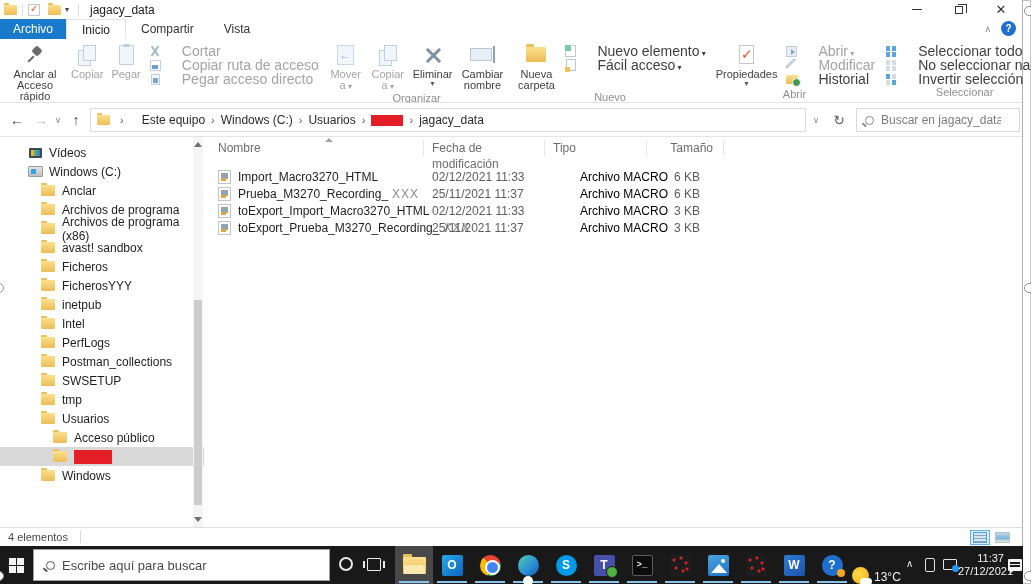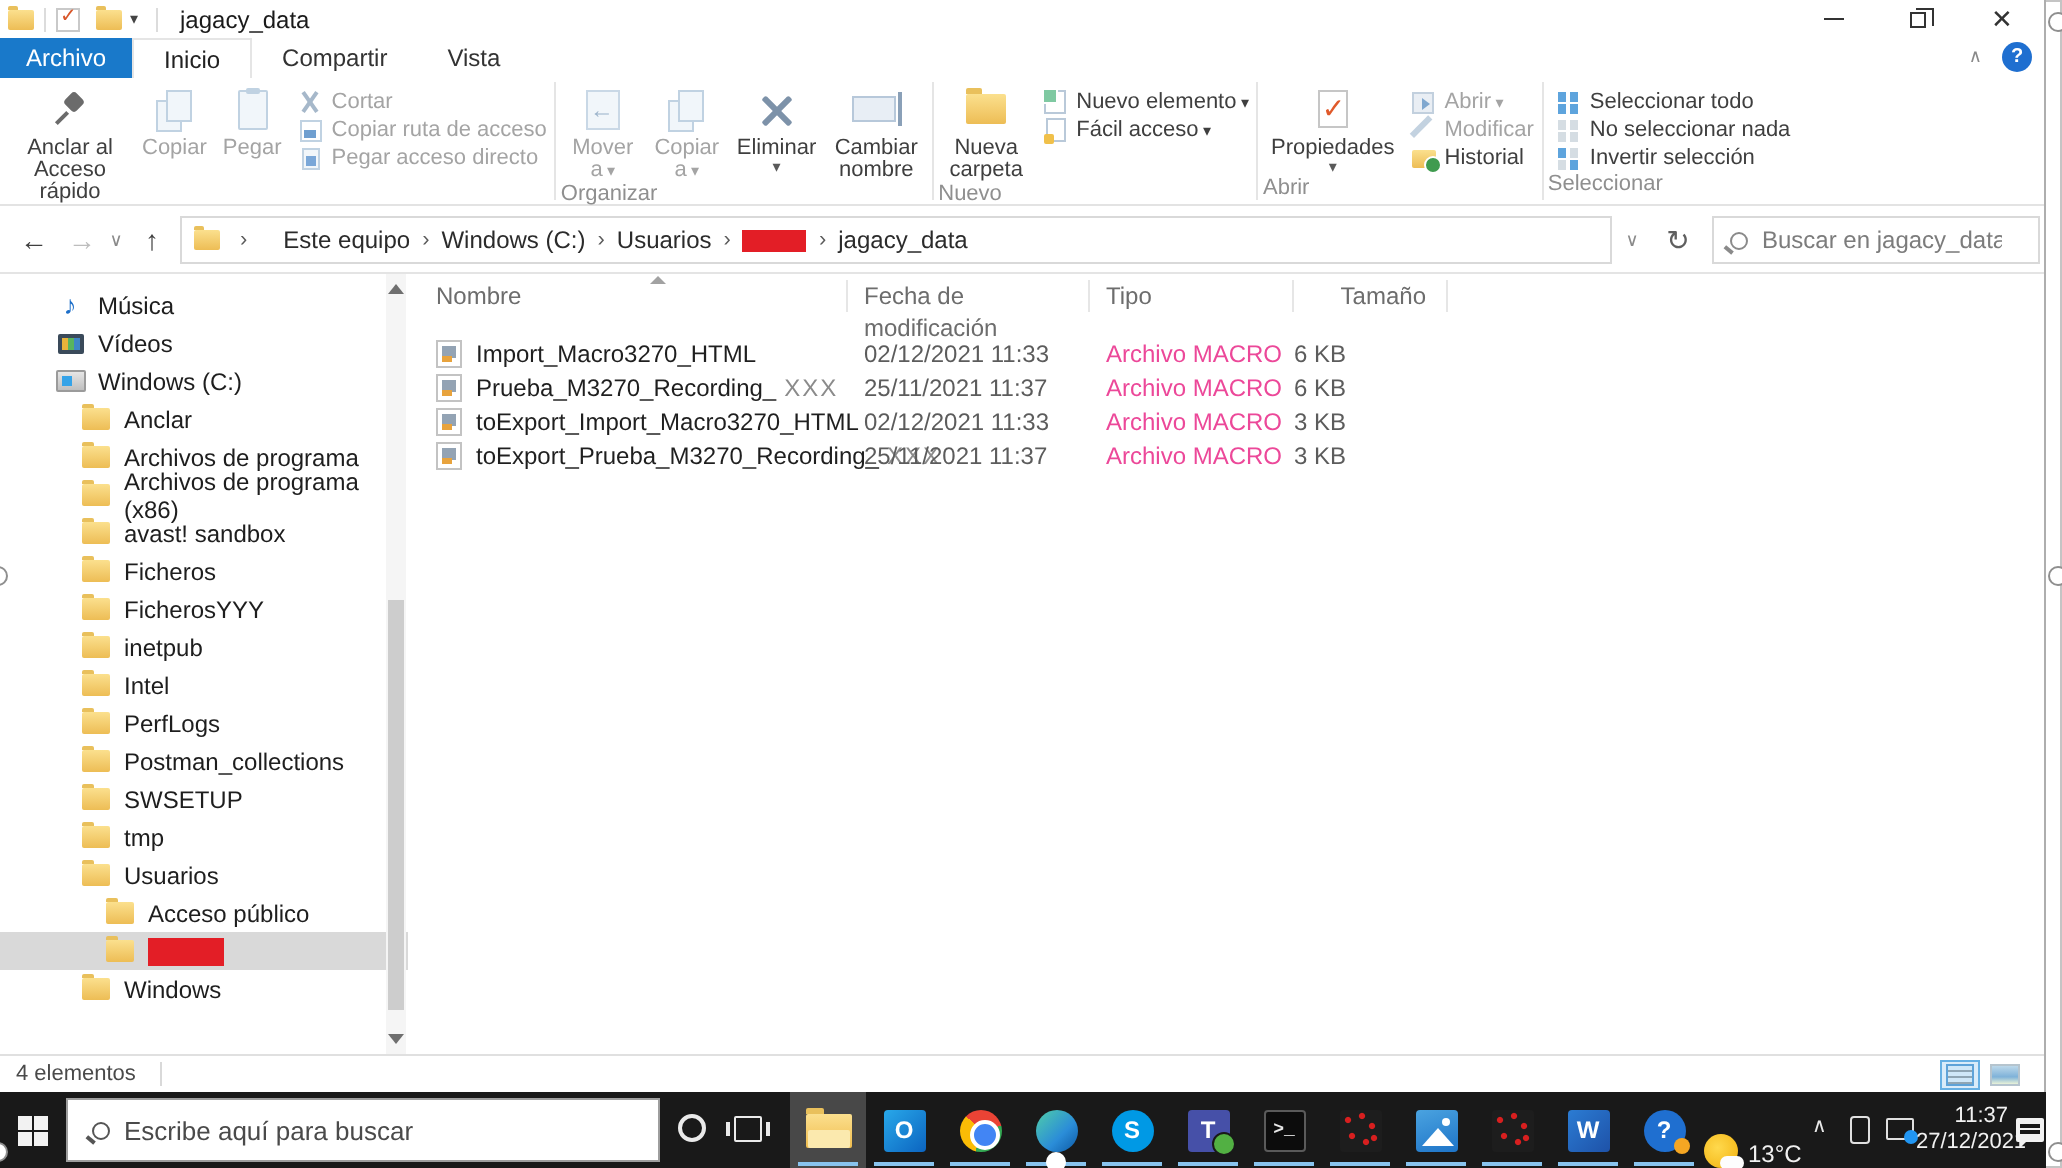--- a/index.html
+++ b/index.html
@@ -32,28 +32,28 @@
   .tab-file{background:var(--c-filetab);color:#fff;padding:0 13px;}
   .tab-active{border:1px solid #e5e5e5;border-bottom:none;color:#222;background:#fff;}
   .ribbon-right{position:absolute;right:6px;top:21px;display:flex;align-items:center;gap:10px;}
   .collapse-caret{color:#8a8a8a;font-size:9px;}
   .help-circ{width:15px;height:15px;border-radius:50%;background:#1f6fd0;color:#fff;font-size:10px;font-weight:bold;text-align:center;line-height:15px;}
 
   
   .ribbon{position:absolute;left:0;top:39px;width:100%;height:64px;background:#fff;border-bottom:1px solid #e3e3e3;display:flex;padding-left:3px;}
   .rgroup{display:flex;flex-direction:column;height:100%;}
   .rbody{display:flex;flex:1;align-items:flex-start;padding-top:2px;}
-  .rgl{font-size:11px;color:#8f8f8f;height:16px;line-height:13px;}
+  .rgl{font-size:11px;color:#8f8f8f;text-align:center;height:16px;line-height:13px;}
   .rsep{width:1px;background:#e5e5e5;margin:2px 2px;}
   .bigbtn{display:flex;flex-direction:column;align-items:center;padding:1px 4px 0;}
   .bicon{height:25px;display:flex;align-items:center;justify-content:center;}
   .blabel{font-size:11px;line-height:11px;text-align:center;margin-top:2px;}
   .smcol{display:flex;flex-direction:column;padding:3px 2px 0 4px;}
   .rsm{display:flex;align-items:center;height:14px;}
-  .rslabel{font-size:11px;margin-left:4px;white-space:nowrap;}
+  .rslabel{font-size:14px;margin-left:20px;white-space:nowrap;}
   .icbox{width:13px;display:flex;justify-content:center;}
   .dis{color:#a4a4a4;} .en{color:#3f3f3f;}
   .drop::after{content:" ▾";font-size:8px;}
   .has-caret::after{content:"▾";display:block;font-size:8px;line-height:8px;color:#5a5a5a;}
 
   
   .ri-pin{position:relative;width:18px;height:20px;}
   .ri-pin::before{content:"";position:absolute;left:7px;top:2px;width:8px;height:8px;background:#6b6b6b;border-radius:2px;transform:rotate(45deg);}
   .ri-pin::after{content:"";position:absolute;left:4px;top:10px;width:2px;height:8px;background:#6b6b6b;transform:rotate(45deg);}
   .ri-copy{position:relative;width:18px;height:20px;}
@@ -148,21 +148,21 @@
   .c-size{width:77px;text-align:right;padding-right:10px;}
   .sort-caret{position:absolute;left:120px;top:1px;width:0;height:0;border-left:4px solid transparent;border-right:4px solid transparent;border-bottom:4px solid #a2a2a2;}
   .frows{margin-top:10px;}
   .frow{display:flex;height:17px;align-items:center;font-size:12px;}
   .fcell-name{width:219px;display:flex;align-items:center;color:#1f1f1f;}
   .file-ic{width:13px;height:14px;border:1px solid #c3c3c3;background:#fff;margin:0 7px 0 13px;position:relative;flex:none;}
   .file-ic::before{content:"";position:absolute;left:2px;top:2px;right:2px;height:6px;background:#93a3b4;}
   .file-ic::after{content:"";position:absolute;left:2px;bottom:2px;width:5px;height:3px;background:#e8a33d;}
   .fredact{color:#8b8b8b;letter-spacing:1px;margin-left:4px;}
   .fcell-date{width:121px;padding-left:8px;color:#5c5c5c;}
-  .fcell-type{width:102px;padding-left:8px;color:#ec4899;}
+  .fcell-type{width:102px;padding-left:8px;color:#000000;margin-left:27px;}
   .fcell-size{width:77px;padding-right:10px;color:#5c5c5c;}
 
   
   .statusbar{position:absolute;left:0;top:527px;width:1022px;height:19px;border-top:1px solid #e0e0e0;display:flex;align-items:center;font-size:11px;color:#4a4a4a;padding-left:8px;background:#fff;}
   .st-div{width:1px;height:12px;background:#d9d9d9;margin-left:12px;}
   .views{position:absolute;right:10px;top:2px;display:flex;gap:2px;}
   .vbtn{width:20px;height:15px;display:flex;align-items:center;justify-content:center;}
   .vd{width:14px;height:11px;border:1px solid #5ea3d8;background:repeating-linear-gradient(#cfe8f8 0 2px,#8fa6b4 2px 3px);}
   .vt{width:15px;height:11px;border:1px solid #b5c4ce;background:linear-gradient(180deg,#bcd8ea,#7fb2d9 60%,#e8f2d8);}
 
@@ -456,27 +456,20 @@
       <span class="refresh"></span>
       <div class="search-box">
         <span class="mag"></span>
         <input placeholder="Buscar en jagacy_data" style="">
       </div>
     </div>
 
     <div class="sidebar">
       <div class="tree">
 
-          <div class="tree-item ind1">
-            <span class="tic">
-              <span class="ic-music"></span>
-            </span>
-            <span class="tlabel">Música</span>
-
-          </div>
 
 
           <div class="tree-item ind1">
             <span class="tic">
               <span class="ic-videos"></span>
             </span>
             <span class="tlabel">Vídeos</span>
 
           </div>
 

